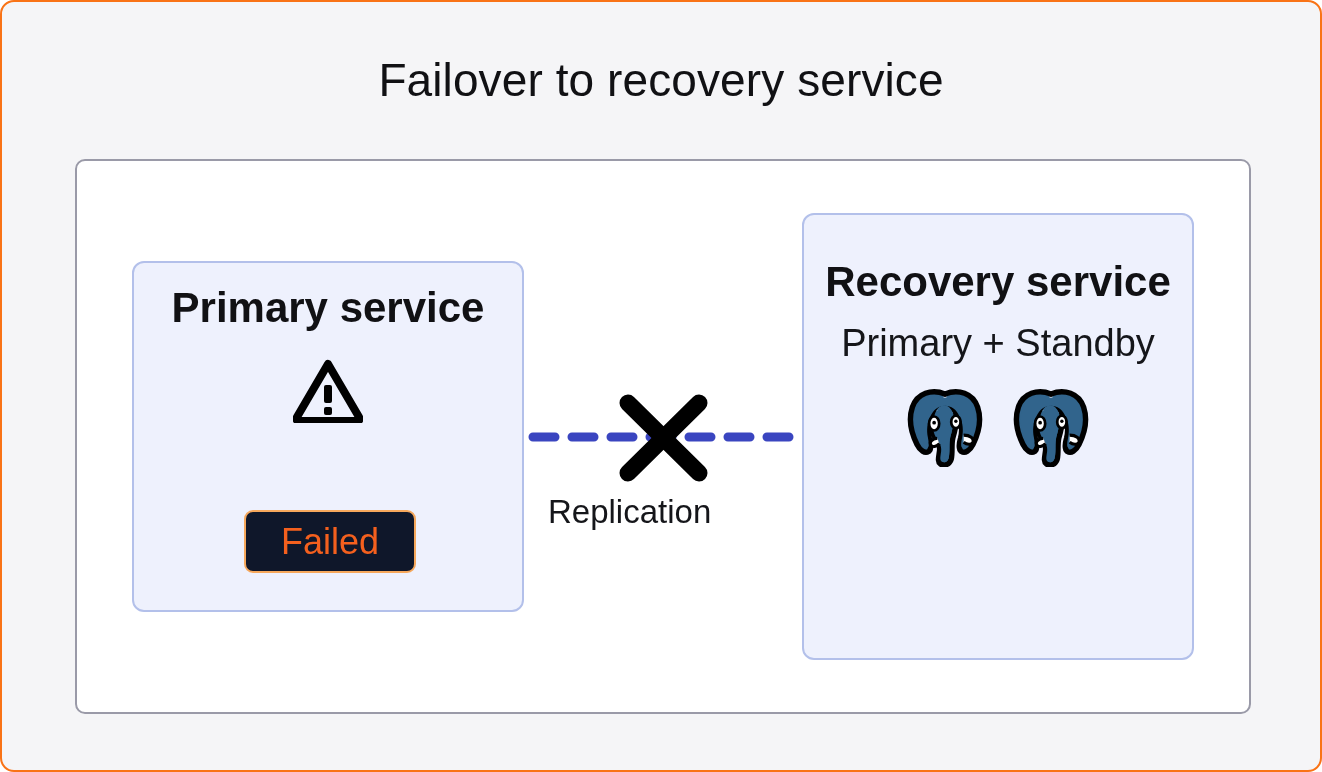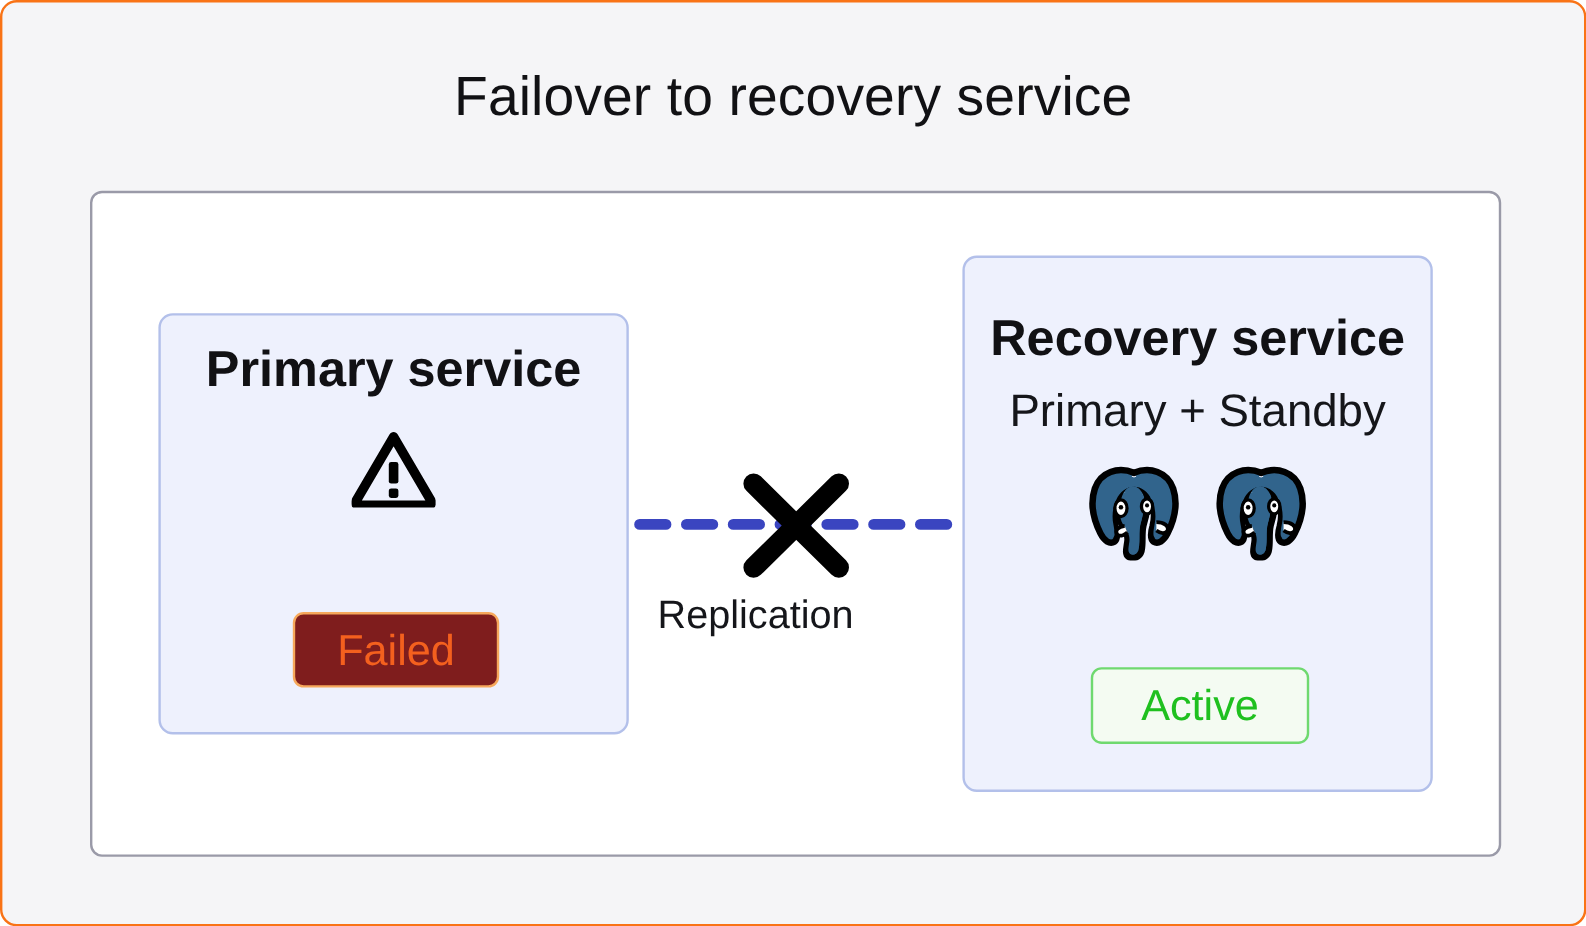--- a/index.html
+++ b/index.html
@@ -128,21 +128,21 @@
     line-height: 40px;
     font-weight: 400;
   }
 
   .badge-failed {
     position: absolute;
     left: 110px;
     top: 247px;
     width: 172px;
     height: 63px;
-    background: #7f1d1d;
+    background: #0f172a;
     border-color: #f6a85c;
     color: #f4601e;
   }
 
   .badge-active {
     position: absolute;
     left: 105px;
     top: 341px;
     width: 182px;
     height: 64px;
@@ -258,21 +258,20 @@
             <ellipse cx="64" cy="45" rx="6" ry="8"></ellipse>
           </g>
           <circle cx="36" cy="46" r="2.4" fill="#000000"></circle>
           <circle cx="64" cy="44" r="2.2" fill="#000000"></circle>
           <path d="M74 62 C82 62 88 66 86 71 C84 75 78 74 74 71" fill="#ffffff" stroke="#000000" stroke-width="4" stroke-linejoin="round"></path>
           <path d="M40 66 C33 67 29 71 32 75 C35 78 40 76 43 73" fill="#ffffff" stroke="#000000" stroke-width="4" stroke-linejoin="round"></path>
         </svg>
       </span>
     </div>
 
-    <div class="badge badge-active">Active</div>
   </div>
 
   <svg class="link-layer" viewBox="0 0 1322 772">
     <line x1="531" y1="435" x2="801" y2="435" stroke="#3a45c0" stroke-width="9" stroke-linecap="round" stroke-dasharray="22 17"></line>
     <g stroke="#000000" stroke-width="17" stroke-linecap="round">
       <line x1="626" y1="401" x2="697" y2="471"></line>
       <line x1="697" y1="401" x2="626" y2="471"></line>
     </g>
   </svg>
 

